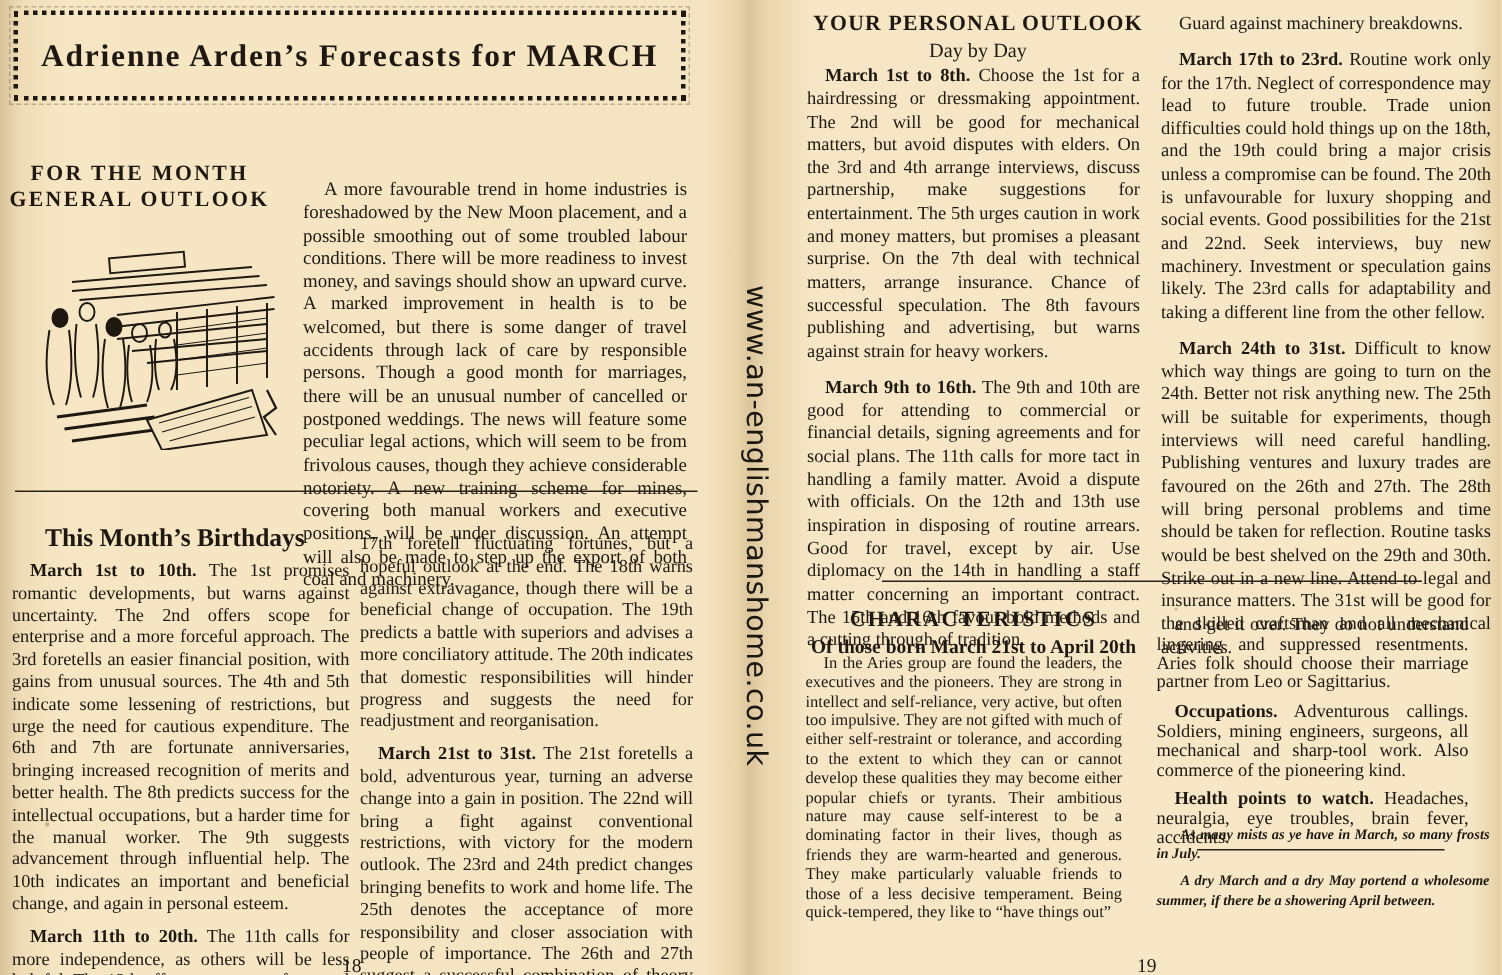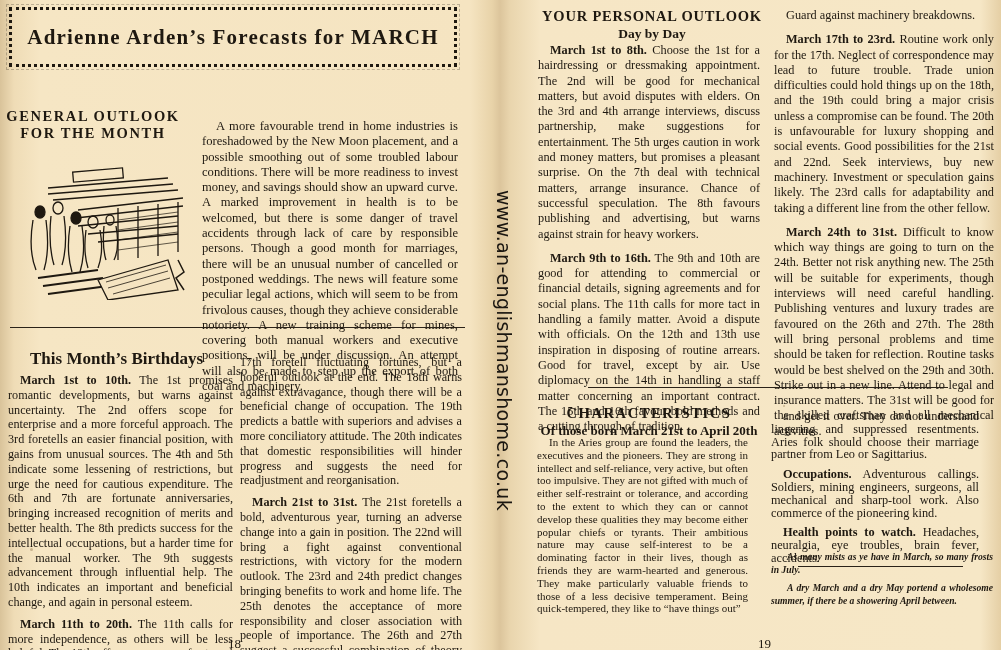--- a/index.html
+++ b/index.html
@@ -57,21 +57,21 @@
     writing-mode:vertical-rl; font-family:"DejaVu Sans", sans-serif;
     font-size:19px; color:#1a1610; letter-spacing:0.3px; text-align:center;
   }
 
   .outlook-heading {
     position:absolute; left:537px; top:8px; width:230px; text-align:center;
     font-weight:bold; font-size:14.5px; letter-spacing:0.8px;
   }
   .outlook-sub {
     position:absolute; left:537px; top:26px; width:230px; text-align:center;
-    font-weight:bold; font-size:13.5px;
+    font-weight:normal; font-size:13.5px;
   }
   .outlook-col1 { left:538px; top:43px; width:222px; font-size:12.3px; line-height:15.3px; }
   .outlook-col2 { left:774px; top:8px; width:220px; font-size:12.3px; line-height:15.3px; }
   .outlook-col1 p, .outlook-col2 p { margin:0 0 9px 0; }
 
   .hr-right1 { position:absolute; left:588px; top:387px; width:360px; border-top:1.5px solid #2a2218; }
 
   .char-heading {
     position:absolute; left:537px; top:405px; width:224px; text-align:center;
     font-weight:bold; font-size:14.5px; letter-spacing:1.6px;
@@ -94,22 +94,22 @@
 <body>
 
 <div class="spread">
 
   <div class="page page-left">
     <div class="title-box">
       <span class="title-text">Adrienne Arden’s Forecasts for MARCH</span>
     </div>
 
     <div class="gen-heading">
+      <div>FOR THE MONTH</div>
       <div>GENERAL OUTLOOK</div>
-      <div>FOR THE MONTH</div>
     </div>
 
     <svg class="illustration" viewBox="0 0 170 140">
       <g stroke="#1e1810" stroke-width="1.3" fill="none">
         <path d="M30 28 L150 18 M30 34 L155 24 M35 40 L160 30"></path>
         <rect x="55" y="10" width="50" height="10" transform="rotate(-5 80 15)"></rect>
         <path d="M60 50 L165 38 M58 58 L165 46 M60 66 L160 56 M70 74 L160 66 M80 82 L160 74"></path>
         <path d="M100 48 L100 100 M120 46 L120 98 M140 44 L140 96 M160 42 L160 92"></path>
         <path d="M100 60 L160 52 M100 70 L160 62 M100 80 L160 72 M100 90 L160 82" stroke-width=".7"></path>
         <ellipse cx="22" cy="52" rx="5" ry="6" fill="#1e1810"></ellipse>

